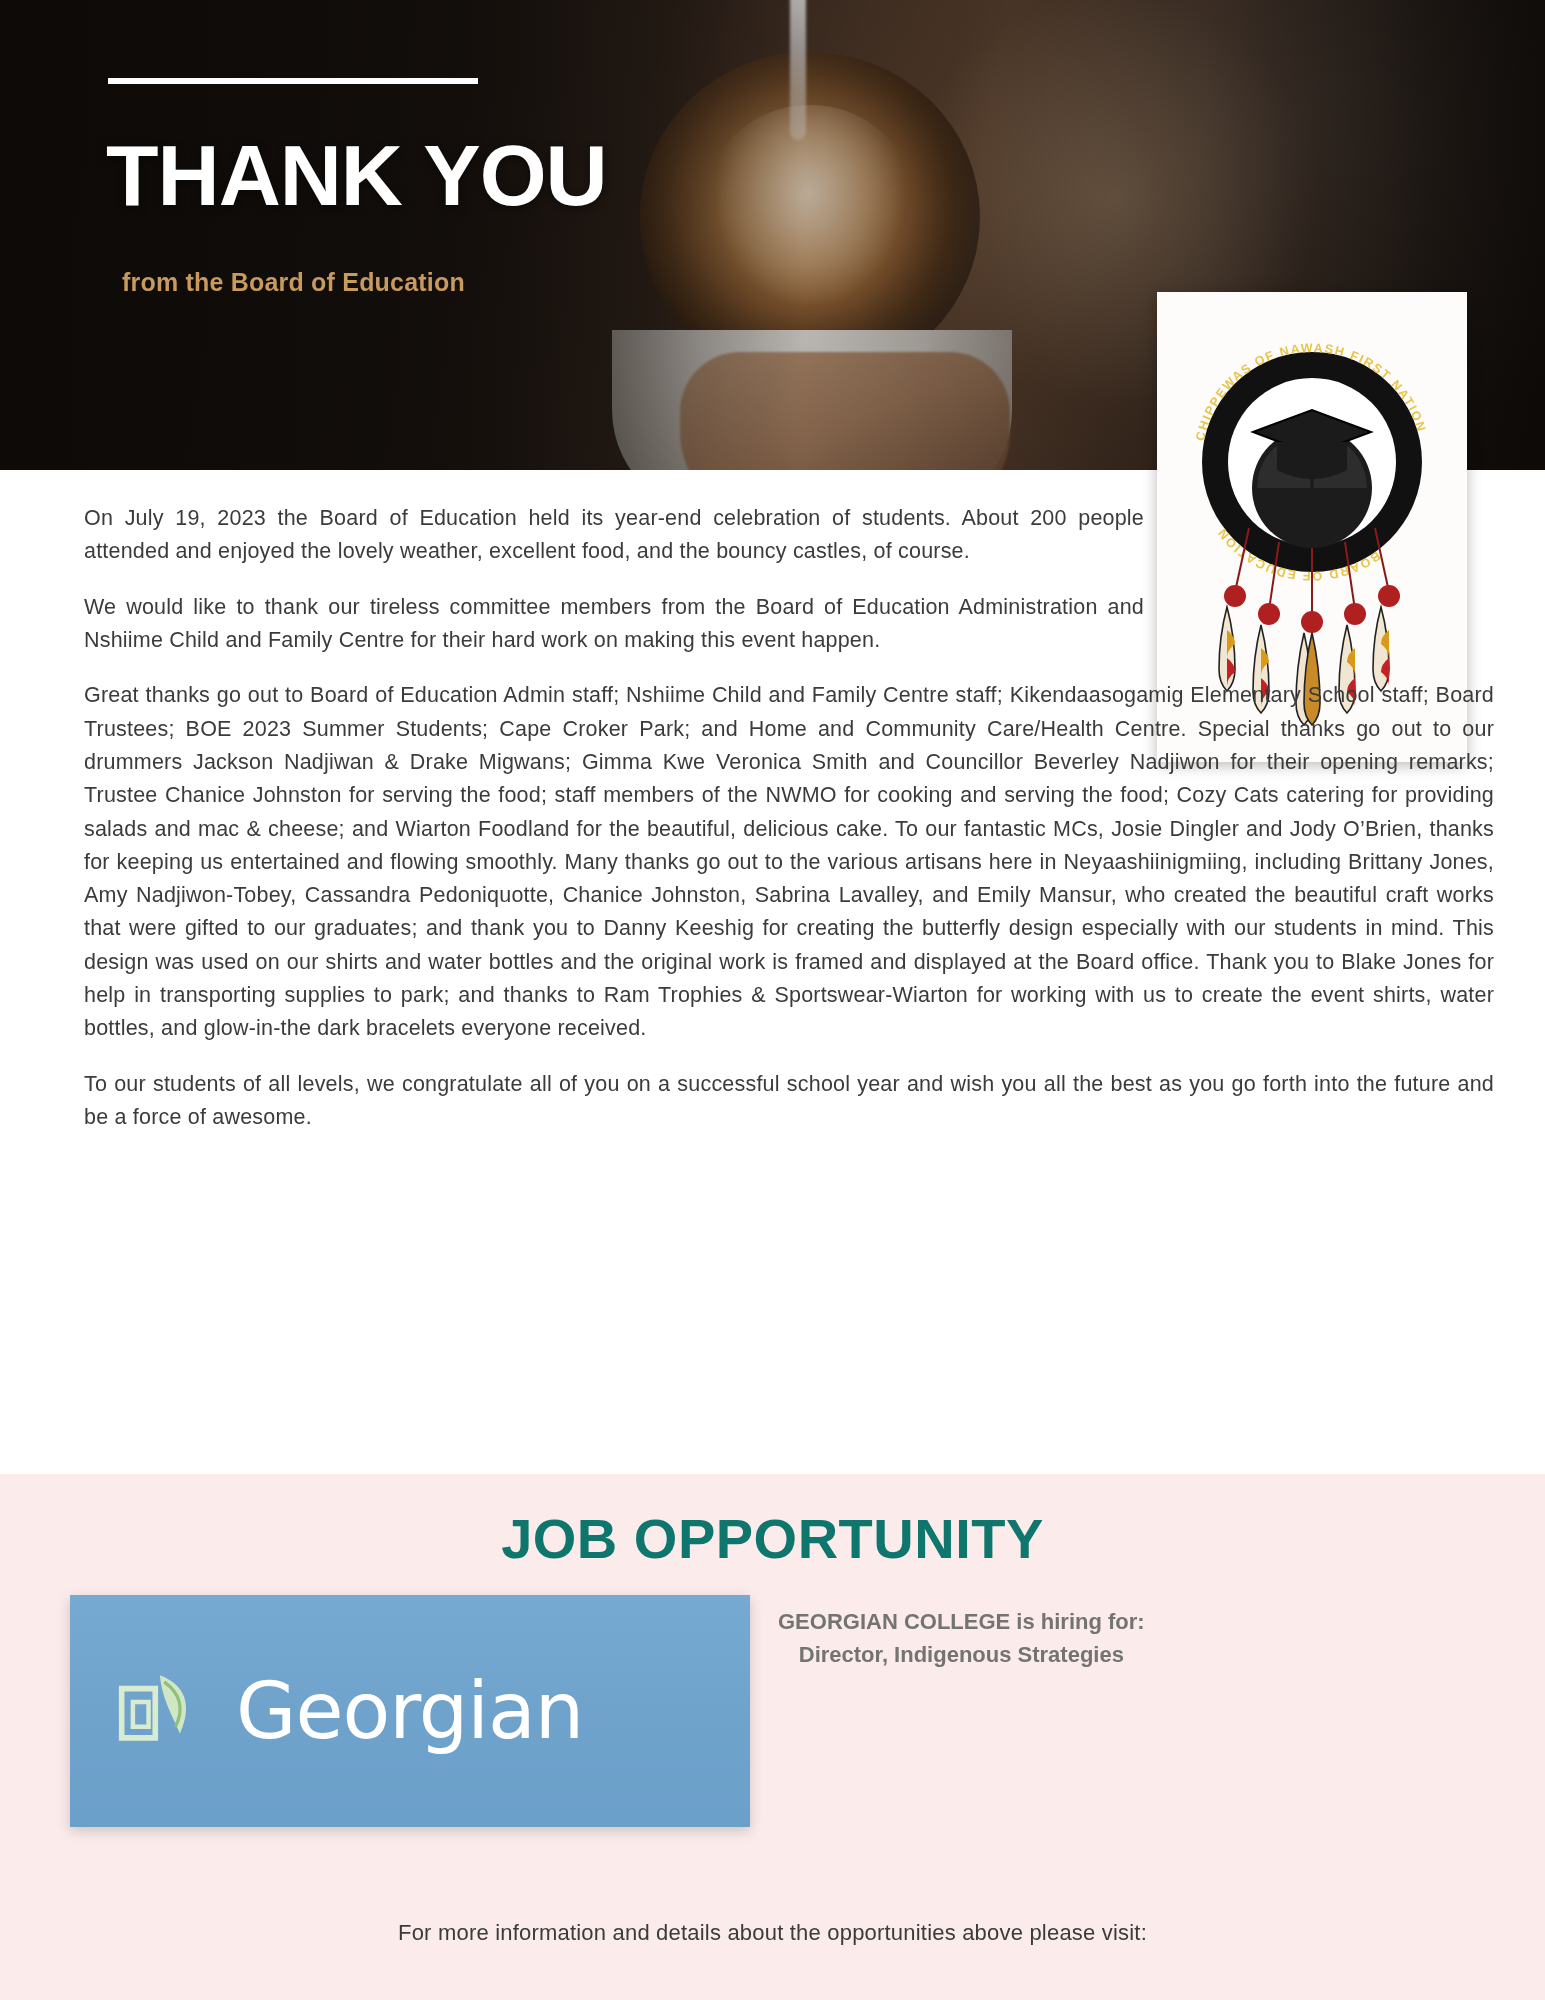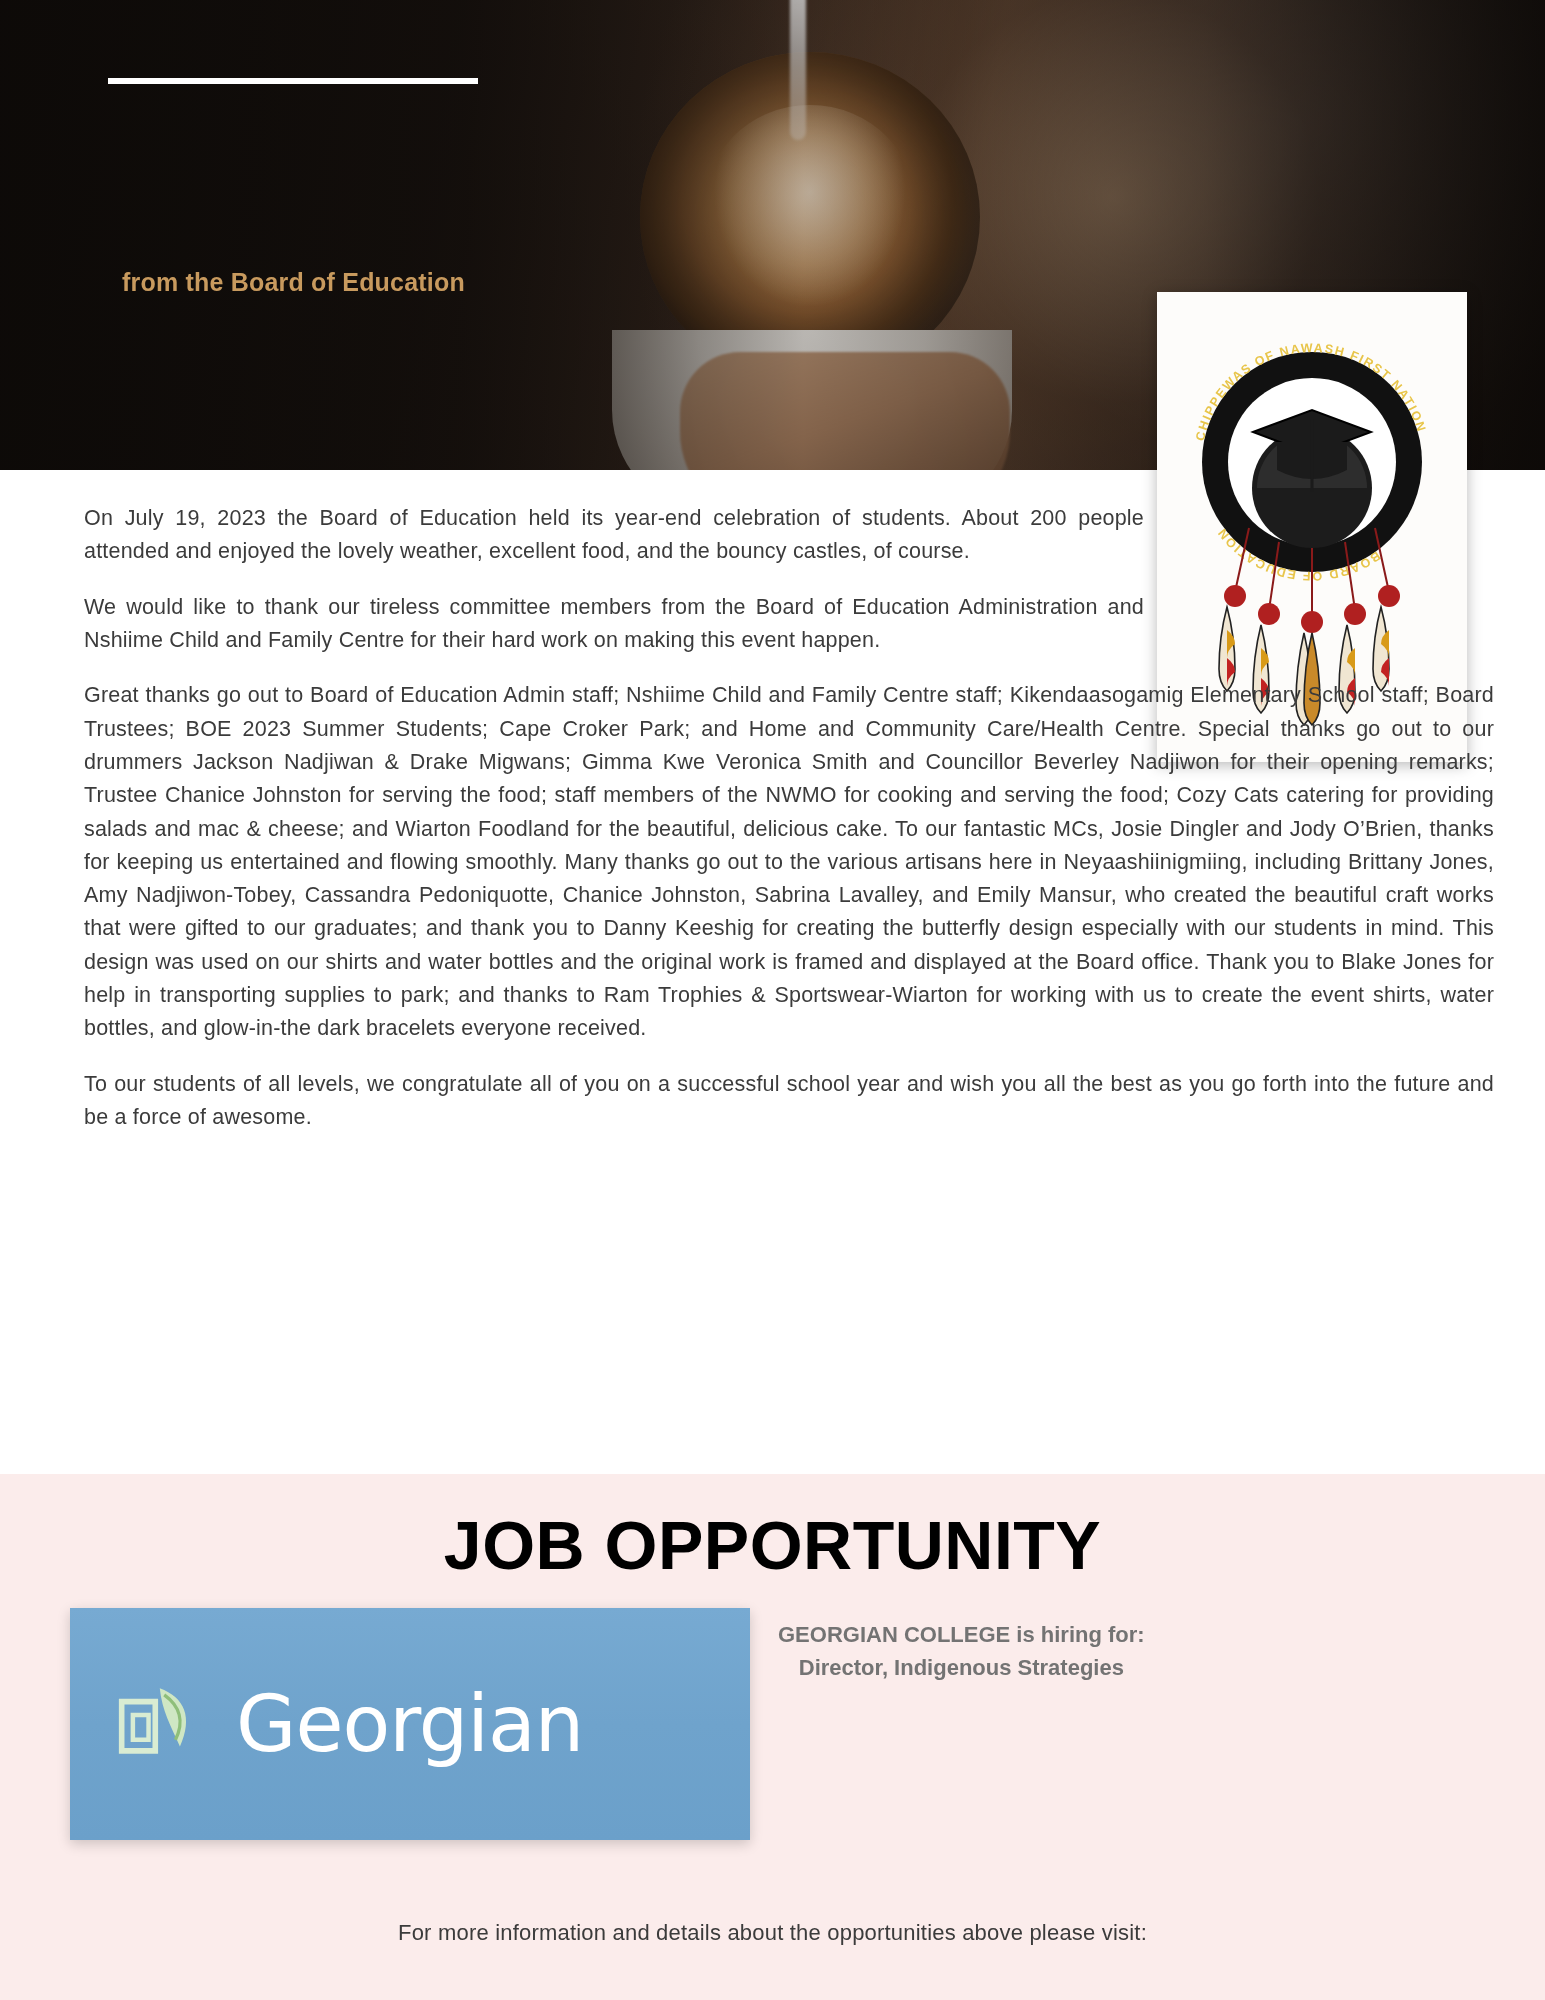--- a/index.html
+++ b/index.html
@@ -150,22 +150,22 @@
   .job {
     position: absolute;
     left: 0;
     top: 1474px;
     width: 100%;
     height: 526px;
     background: #fbeceb;
   }
   .job-title {
     text-align: center;
-    color: #000000;
-    font-size: 68px;
+    color: #0f766e;
+    font-size: 56px;
     font-weight: 800;
     letter-spacing: 0.5px;
     margin-top: 32px;
   }
   .job-content {
     display: flex;
     align-items: flex-start;
     padding: 24px 70px 0 70px;
     gap: 28px;
   }
@@ -241,20 +241,21 @@
 
 <div class="hero">
   <div class="hero-photo">
     <div class="hero-cup"></div>
     <div class="hero-pour"></div>
     <div class="hero-mug-body"></div>
     <div class="hero-hand"></div>
   </div>
   <div class="hero-vignette"></div>
   <div class="hero-rule"></div>
+  <div class="hero-title">THANK YOU</div>
   <div class="hero-sub">from the Board of Education</div>
 </div>
 
 <div class="logo-card">
   <svg class="logo-svg" viewBox="0 0 310 470" xmlns="http://www.w3.org/2000/svg">
     <rect x="0" y="0" width="310" height="470" fill="#fdfcfa"></rect>
     <defs>
       <path id="ringTop" d="M 45,170 A 110,110 0 0 1 265,170" fill="none"></path>
       <path id="ringBot" d="M 265,170 A 110,110 0 0 1 45,170" fill="none"></path>
     </defs>

